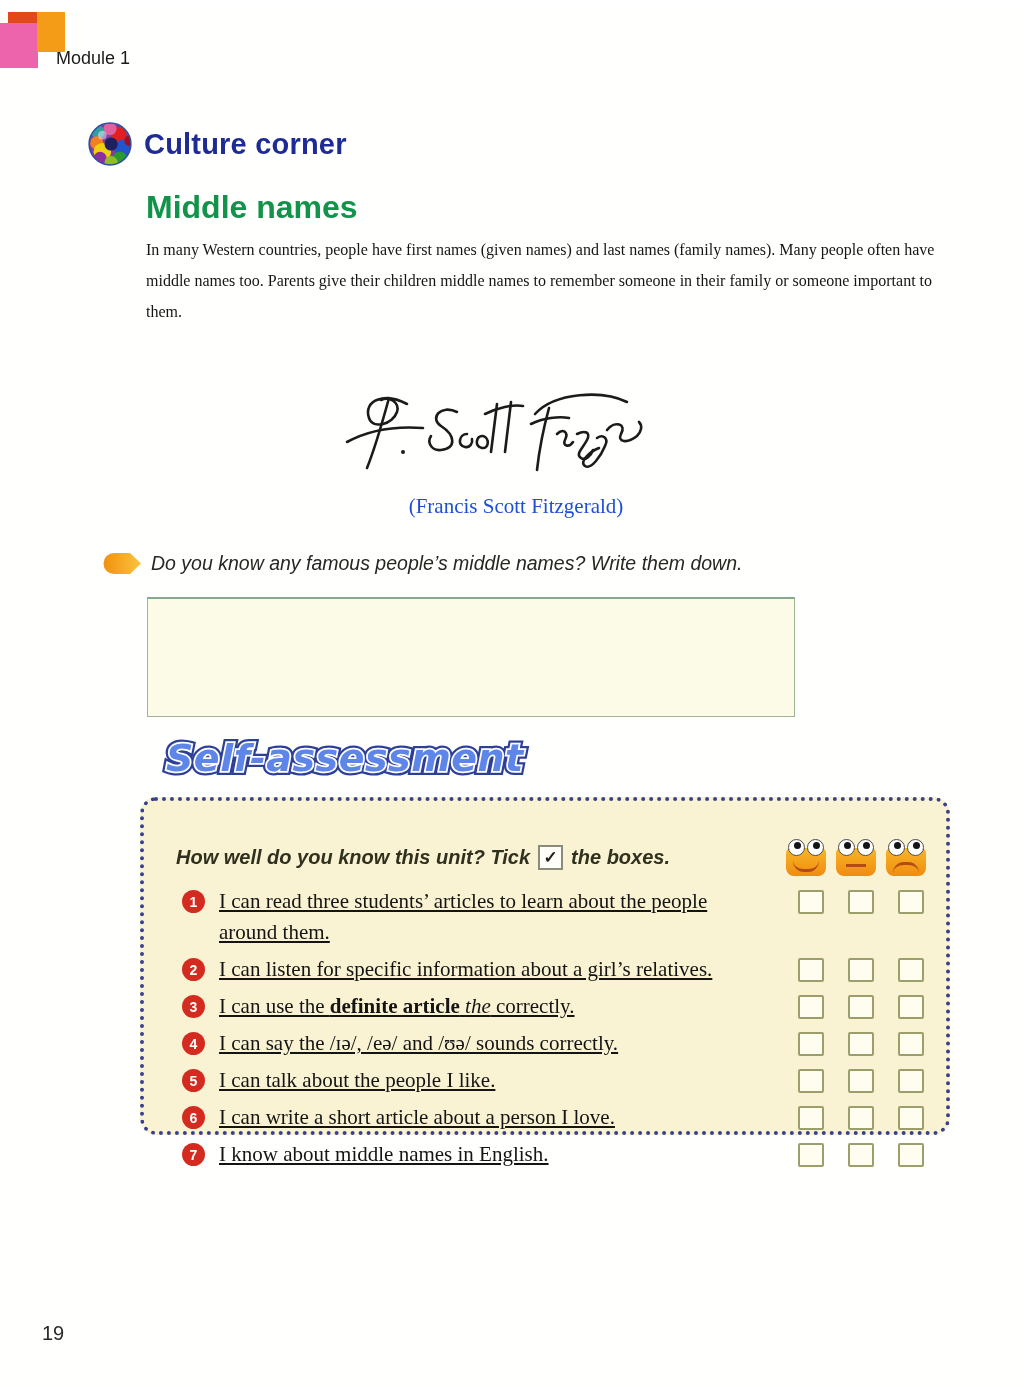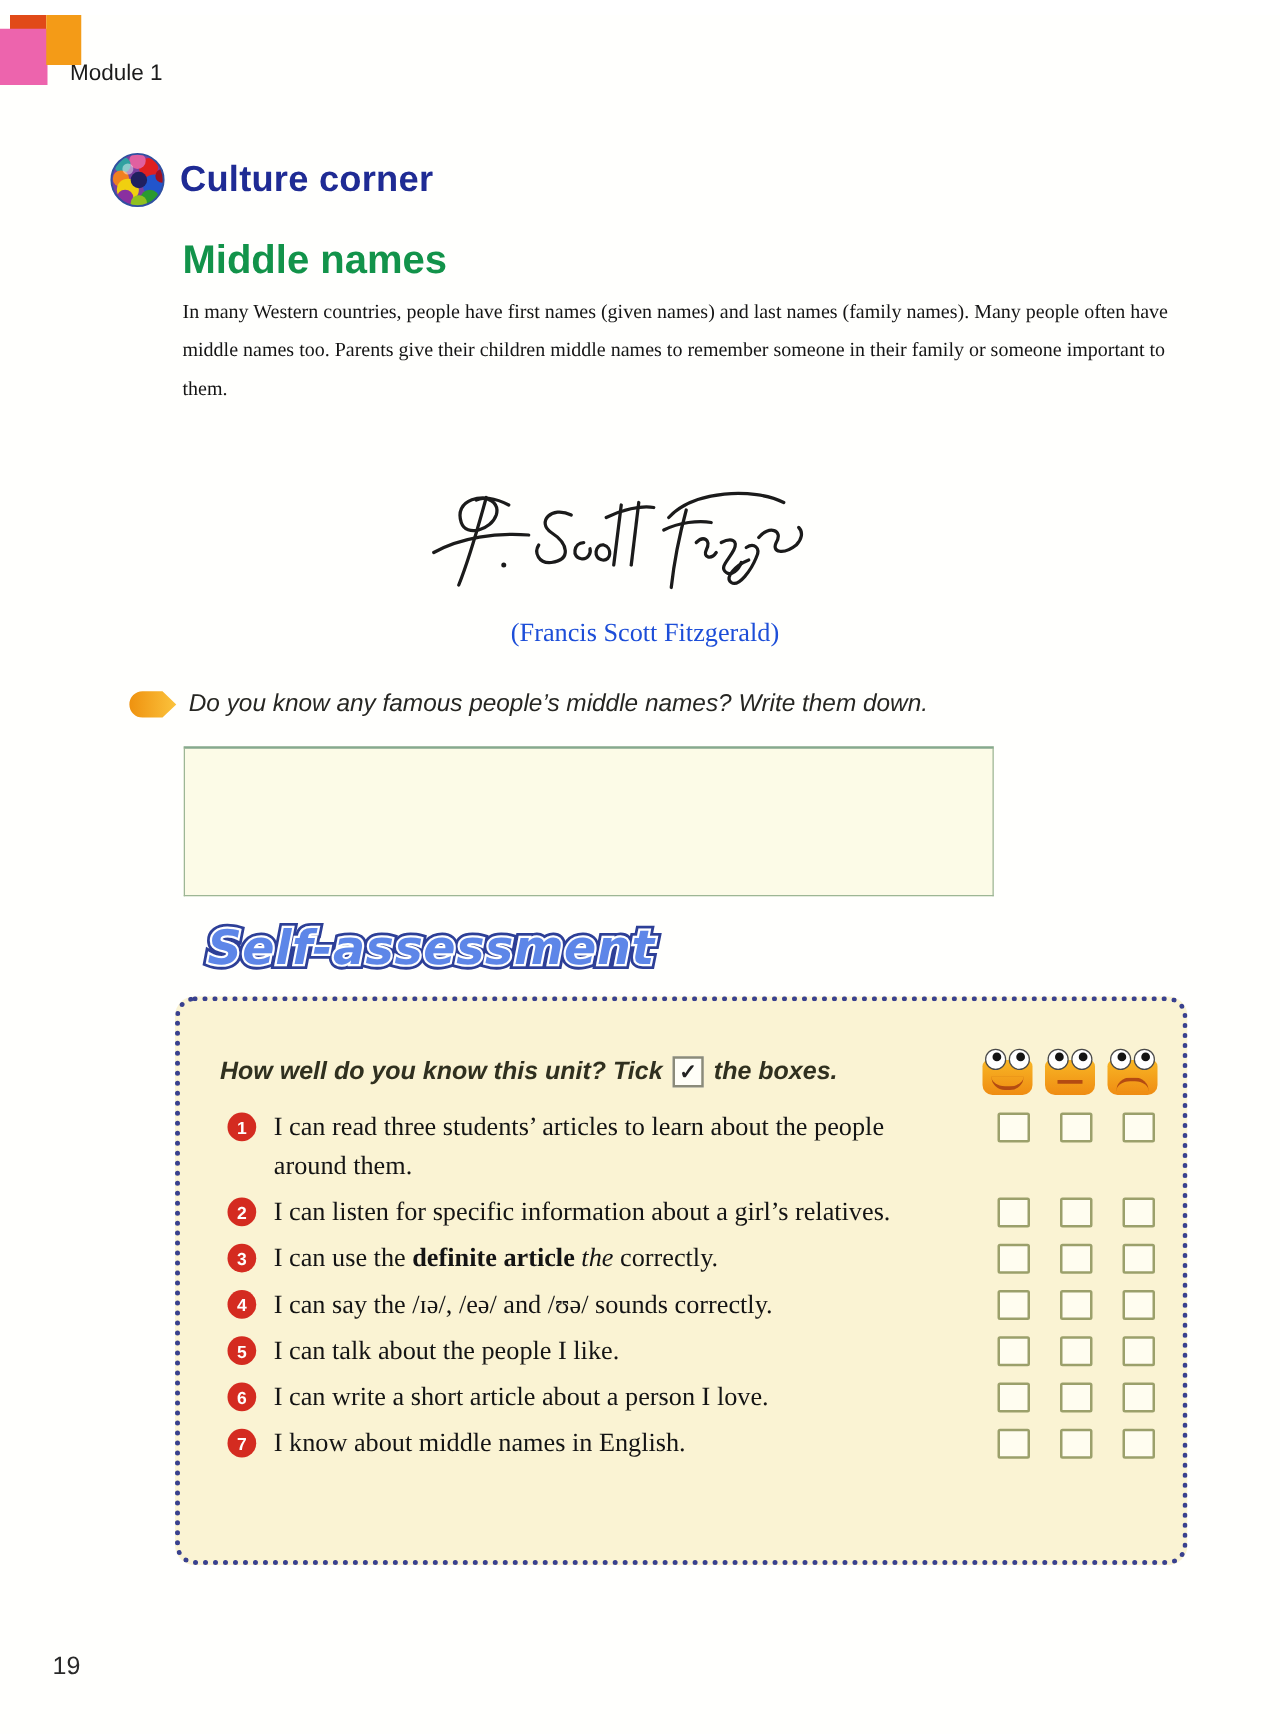--- a/index.html
+++ b/index.html
@@ -38,21 +38,21 @@
   .prompt-tag { width:40px; height:23px; margin-right:8px; flex:0 0 auto; }
   .prompt-text { font-style:italic; font-size:19.5px; font-weight:500; color:#262622; }
 
   .write-box {
     position:absolute; left:147px; top:585px; width:648px; height:120px;
     background:#fcfbe7; border:1px solid #9db695; border-top:2px solid #86a98e;
   }
 
   
   .sa-panel {
-    position:absolute; left:140px; top:785px; width:810px; height:455px;
+    position:absolute; left:140px; top:785px; width:810px; height:338px;
     background:#faf3d3; border:4px dotted #39418f; border-radius:16px;
     padding:38px 20px 0 32px;
   }
   .sa-title { position:absolute; left:166px; top:724px; height:52px; width:330px; z-index:5; }
   .sa-title span {
     position:absolute; left:0; top:0; white-space:nowrap;
     font-family:"DejaVu Sans", sans-serif; font-style:italic; font-weight:bold;
     font-size:38px; letter-spacing:.5px;
   }
   .sa-title .t-back  { -webkit-text-stroke:8px #2d3f97; color:#2d3f97; }
@@ -82,21 +82,21 @@
   .sa-items { }
   .sa-item { display:flex; align-items:flex-start; margin-bottom:6px; }
   .badge {
     flex:0 0 auto; width:23px; height:23px; margin:4px 14px 0 6px;
     background:#d42b20; border-radius:50%; color:#fff;
     display:flex; align-items:center; justify-content:center;
     font-size:14px; font-weight:bold;
   }
   .item-text {
     width:505px; font-family:"Liberation Serif", serif;
-    font-size:21px; line-height:31px; color:#141414;
+    font-size:21px; line-height:31px; color:#141414;text-decoration:underline;
   }
   .item-text .seg-b { font-weight:bold; }
   .item-text .seg-i { font-style:italic; }
   .cb-group { display:flex; gap:24px; margin-left:auto; margin-right:2px; margin-top:4px; }
   .checkbox { width:26px; height:24px; border:2px solid #9ba06b; border-radius:2px; background:#fffdf0; }
 
   .page-number { position:absolute; left:42px; top:1310px; font-size:20px; color:#2a2a2a; }
 </style>
 </head>
 <body>

